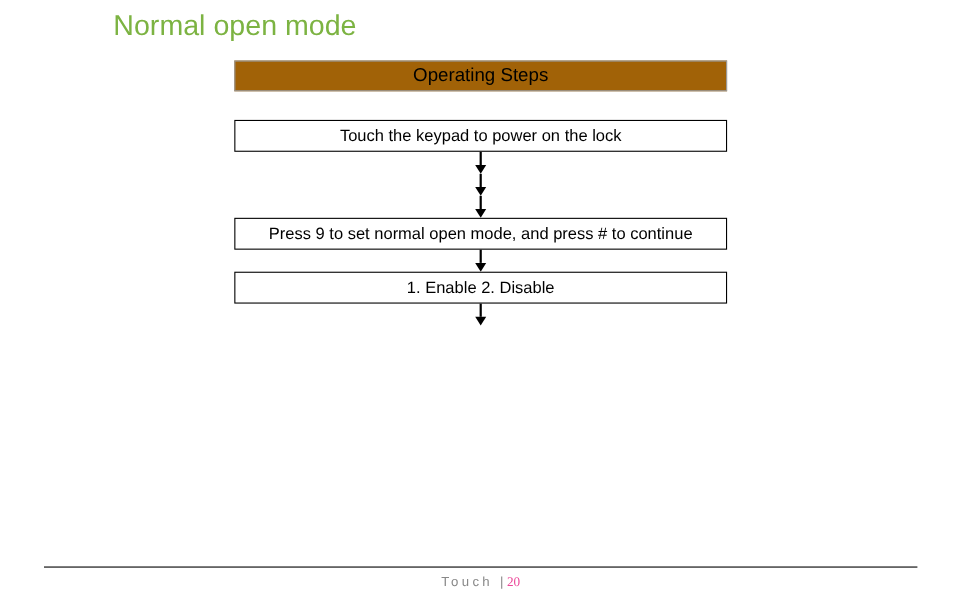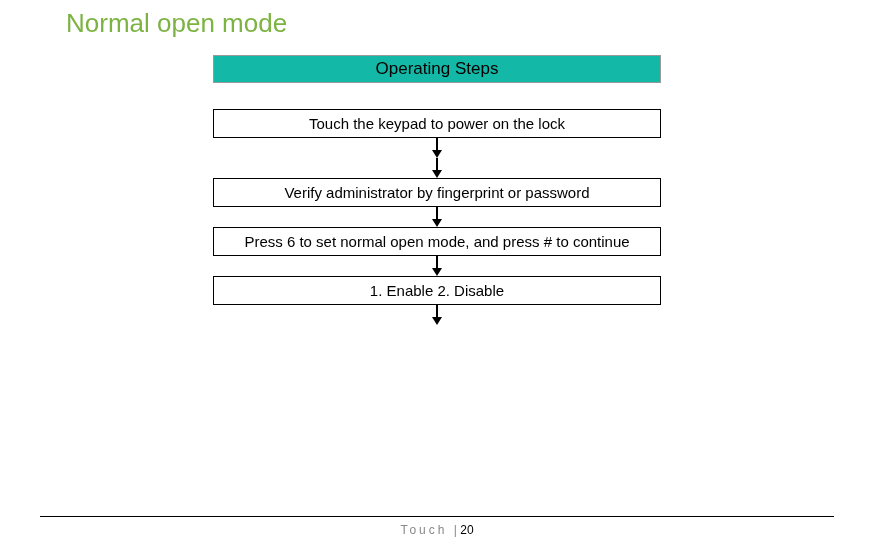--- a/index.html
+++ b/index.html
@@ -8,30 +8,31 @@
     height: 547px;
     font-family: Arial, sans-serif;
     background: #fff;
     position: relative;
   }
   .title {
     color: #7CB342;
     font-size: 26px;
     font-weight: 400;
     padding: 8px 0 0 66px;
+    margin-left: 37px;
   }
   .content {
     padding-top: 16px;
     display: flex;
     flex-direction: column;
     align-items: center;
   }
   .header-bar {
     width: 448px;
-    background: #14b8a6;
+    background: #a16207;
     border: 1px solid #999;
     text-align: center;
     font-size: 17px;
     padding: 3px 0;
     color: #000;
   }
   .spacer {
     height: 26px;
   }
   .step-box {
@@ -71,22 +72,23 @@
   }
   .footer-rule {
     border: none;
     border-top: 1px solid #000;
     margin: 0 40px 6px 40px;
   }
   .page-label {
     letter-spacing: 3px;
   }
   .page-num {
-    color: #000000;
+    color: #ec4899;
     letter-spacing: normal;
+    font-family: Liberation Serif, serif;
   }
 </style>
 </head>
 <body>
 
 <div class="title">Normal open mode</div>
 
 <div class="content">
   <div class="header-bar">Operating Steps</div>
   <div class="spacer"></div>
@@ -95,27 +97,26 @@
   <div class="arrow">
     <div class="arrow-line"></div>
       <div class="arrow-head"></div>
   </div>
 
   <div class="arrow">
     <div class="arrow-line"></div>
       <div class="arrow-head"></div>
   </div>
 
-  <div class="step-box">Verify administrator by fingerprint or password</div>
   <div class="arrow">
     <div class="arrow-line"></div>
       <div class="arrow-head"></div>
   </div>
 
-  <div class="step-box">Press 6 to set normal open mode, and press # to continue</div>
+  <div class="step-box">Press 9 to set normal open mode, and press # to continue</div>
   <div class="arrow">
     <div class="arrow-line"></div>
       <div class="arrow-head"></div>
   </div>
 
   <div class="step-box">1. Enable  2. Disable</div>
   <div class="arrow">
     <div class="arrow-line"></div>
       <div class="arrow-head"></div>
   </div>

